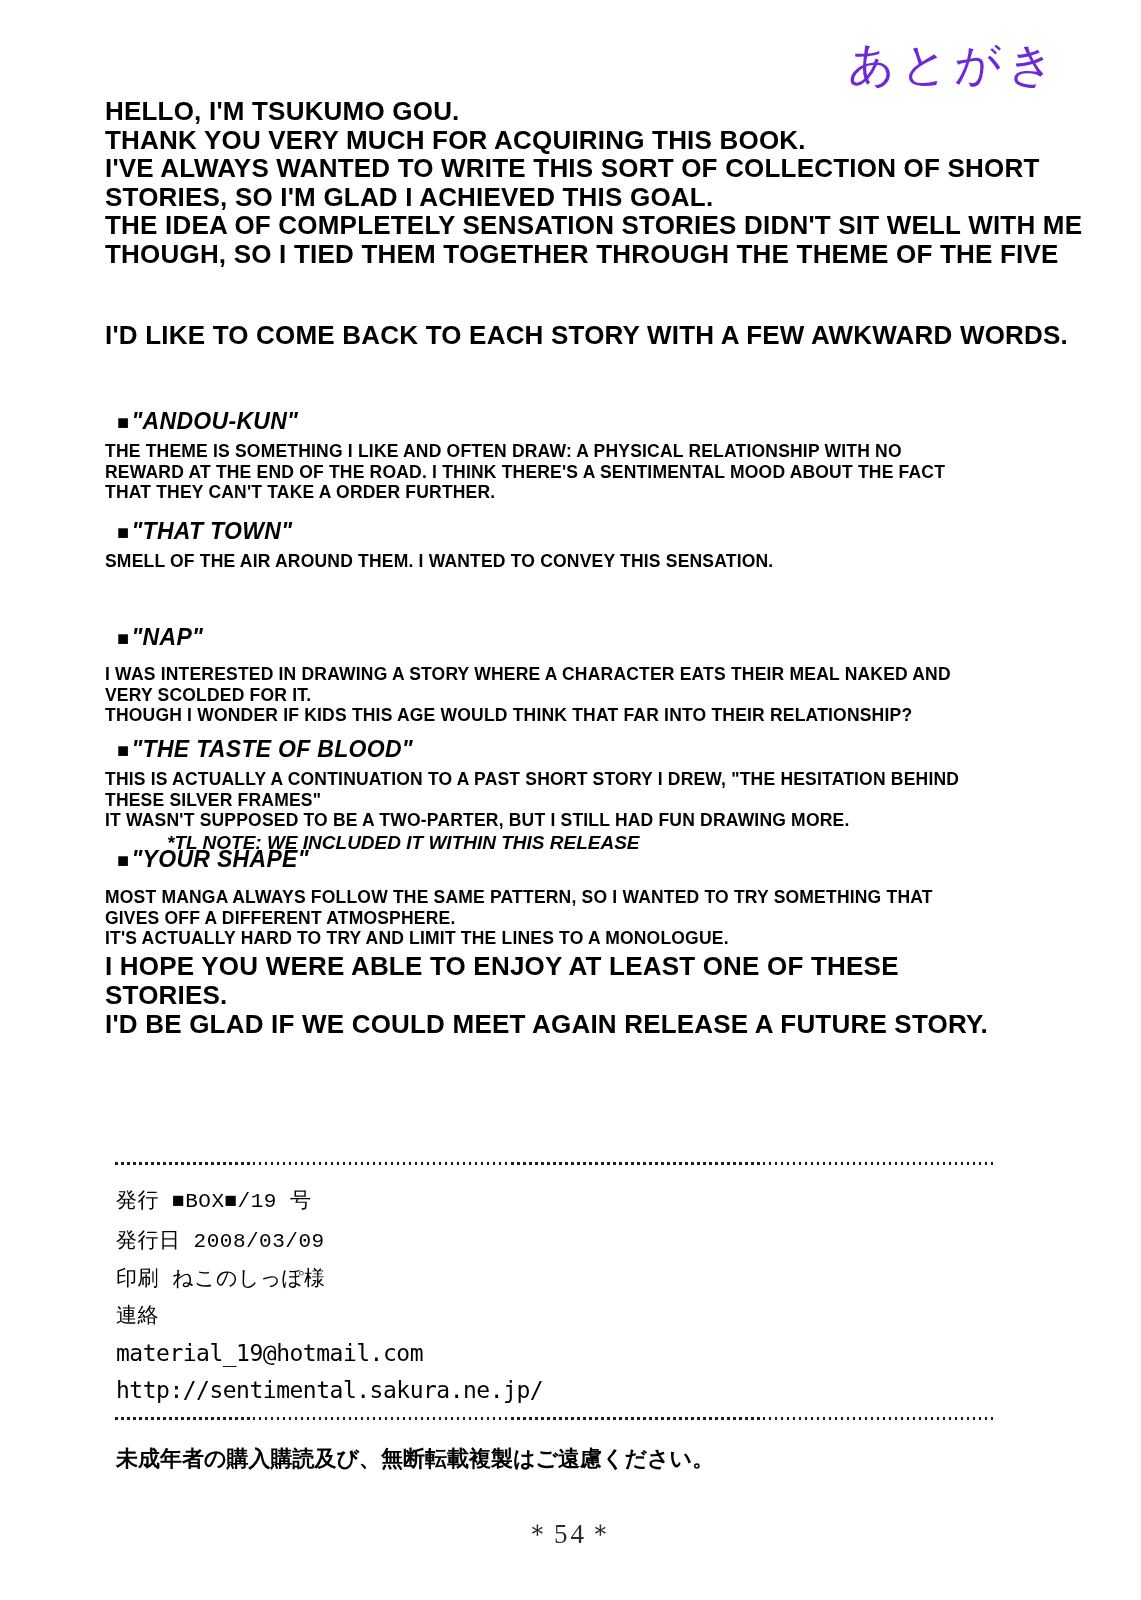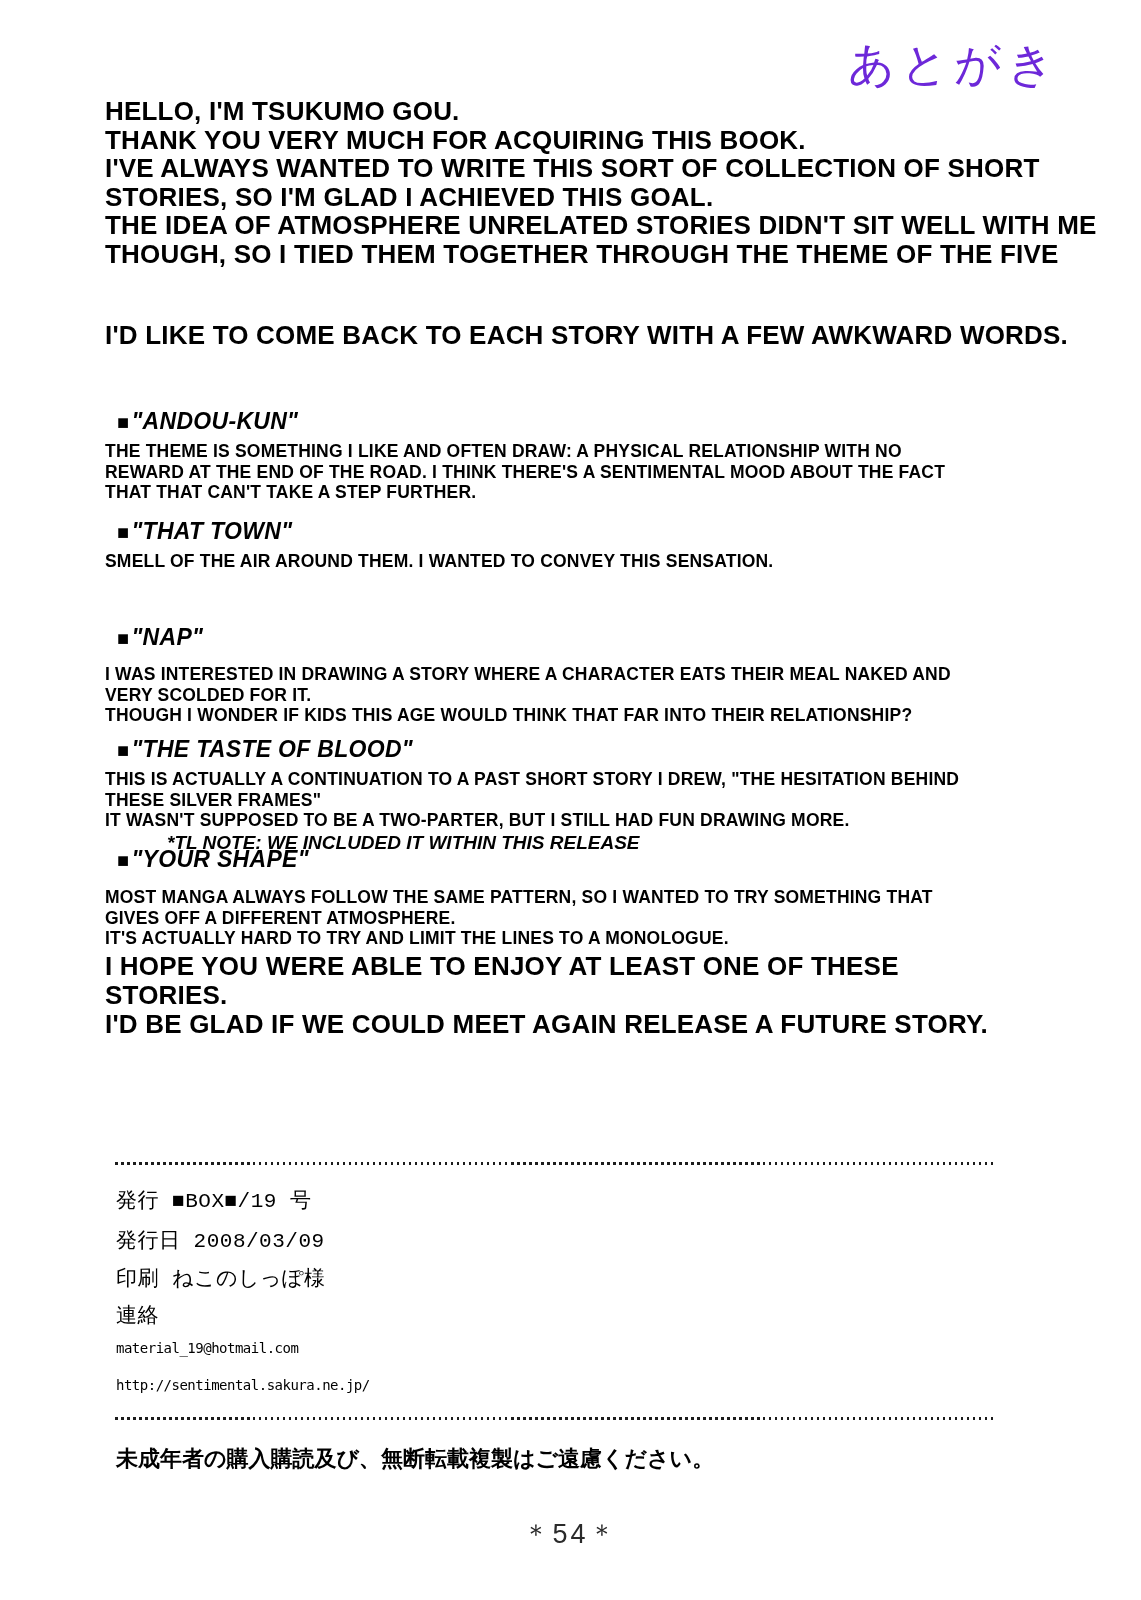--- a/index.html
+++ b/index.html
@@ -88,73 +88,73 @@
     position: absolute;
     left: 116px;
     font-size: 21px;
     font-weight: 500;
     font-family: Liberation Mono, monospace;
     white-space: nowrap;
     letter-spacing: 0.5px;
   }
   .mono {
     font-family: "DejaVu Sans Mono", monospace;
-    font-size: 14px;
+    font-size: 23px;
     letter-spacing: -0.5px;
   }
   .disclaimer {
     position: absolute;
     left: 116px;
     top: 1444px;
     font-size: 22px;
     font-weight: bold;
     white-space: nowrap;
   }
 
   
   .page-number {
     position: absolute;
     top: 1516px;
     left: 0;
     width: 1141px;
     text-align: center;
-    font-family: Liberation Sans, sans-serif;
+    font-family: Liberation Serif, serif;
     font-size: 27px;
     letter-spacing: 3px;
     color: #2a2a2a;
   }
 </style>
 </head>
 <body>
 
 <div class="page">
 
   <div class="jp-header">あとがき</div>
 
   <div class="comic-lg" style="top:97px">
     <div>HELLO, I'M TSUKUMO GOU.</div>
     <div>THANK YOU VERY MUCH FOR ACQUIRING THIS BOOK.</div>
     <div>I'VE ALWAYS WANTED TO WRITE THIS SORT OF COLLECTION OF SHORT</div>
     <div>STORIES, SO I'M GLAD I ACHIEVED THIS GOAL.</div>
-    <div>THE IDEA OF ATMOSPHERE UNRELATED STORIES DIDN'T SIT WELL WITH ME</div>
+    <div>THE IDEA OF COMPLETELY SENSATION STORIES DIDN'T SIT WELL WITH ME</div>
     <div>THOUGH, SO I TIED THEM TOGETHER THROUGH THE THEME OF THE FIVE</div>
   </div>
 
   <div class="comic-lg" style="top:321px">
     <div>I'D LIKE TO COME BACK TO EACH STORY WITH A FEW AWKWARD WORDS.</div>
   </div>
 
   <div class="section" style="top:408px">
     <div class="sec-header">
       <span class="sec-marker">■</span><span>"ANDOU-KUN"</span>
     </div>
     <div class="sec-body" style="margin-top:6px">
       <div>THE THEME IS SOMETHING I LIKE AND OFTEN DRAW: A PHYSICAL RELATIONSHIP WITH NO</div>
       <div>REWARD AT THE END OF THE ROAD. I THINK THERE'S A SENTIMENTAL MOOD ABOUT THE FACT</div>
-      <div>THAT THAT CAN'T TAKE A STEP FURTHER.</div>
+      <div>THAT THEY CAN'T TAKE A ORDER FURTHER.</div>
     </div>
   </div>
 
   <div class="section" style="top:518px">
     <div class="sec-header">
       <span class="sec-marker">■</span><span>"THAT TOWN"</span>
     </div>
     <div class="sec-body" style="margin-top:6px">
       <div>SMELL OF THE AIR AROUND THEM. I WANTED TO CONVEY THIS SENSATION.</div>
     </div>

